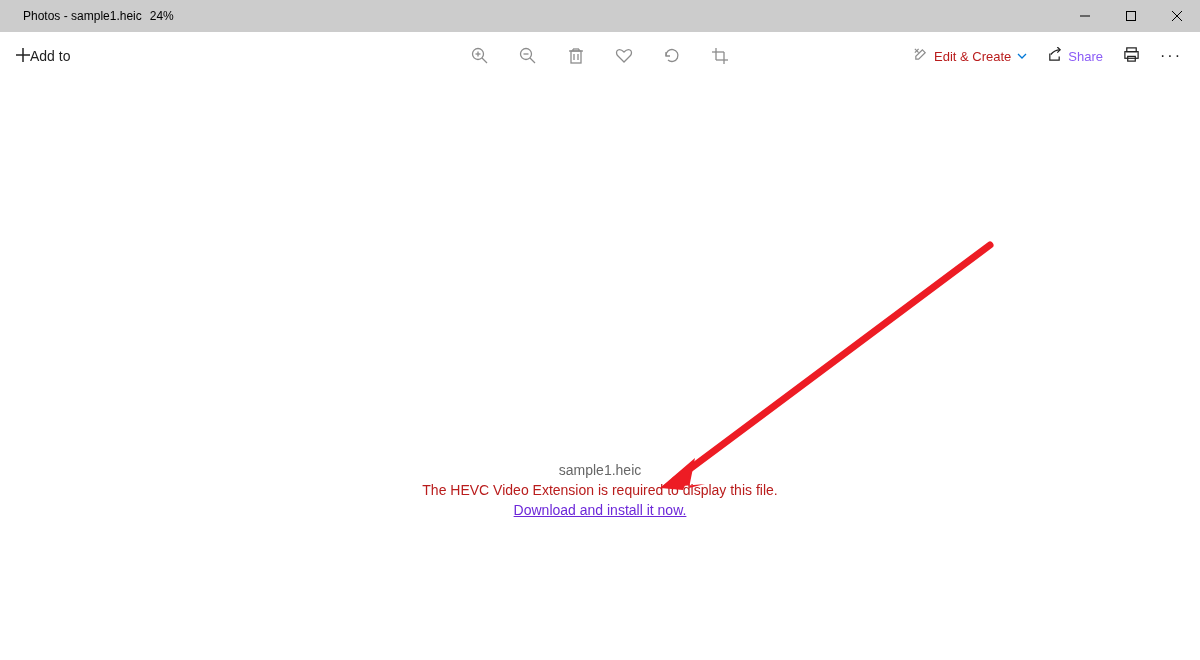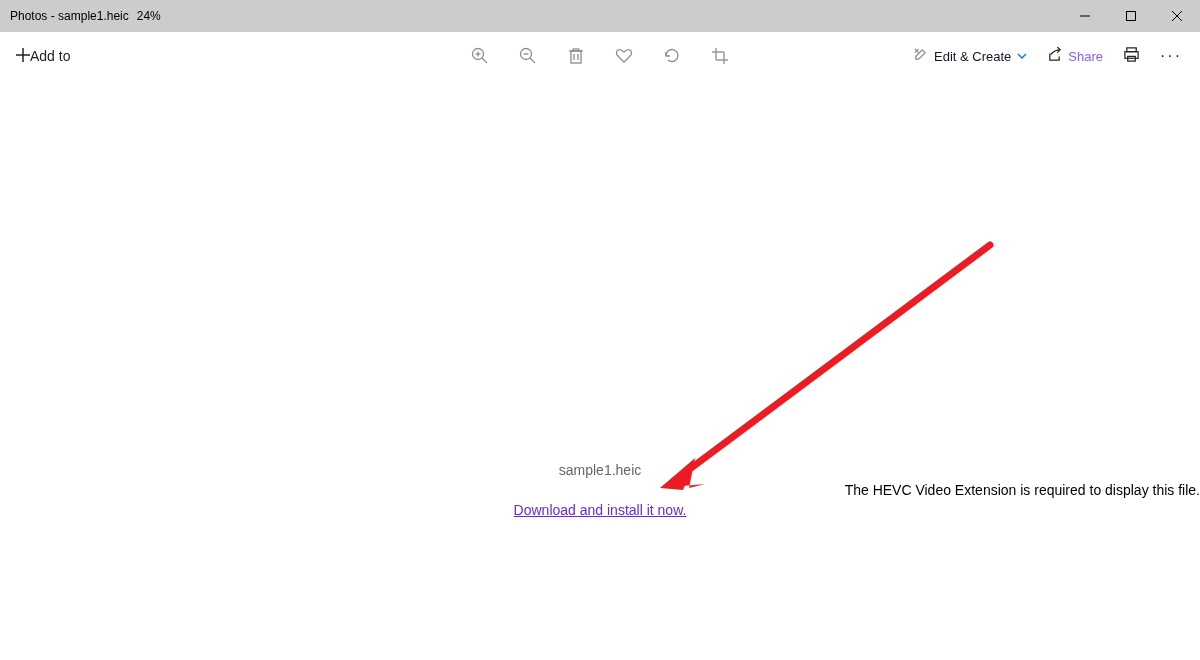--- a/index.html
+++ b/index.html
@@ -6,20 +6,21 @@
   html, body { width: 1200px; height: 660px; font-family: "Segoe UI", Arial, sans-serif; background: #fff; overflow: hidden; }
   
   .titlebar {
     height: 32px;
     background: #cccccc;
     display: flex;
     align-items: center;
     justify-content: space-between;
     font-size: 12px;
     color: #000;
+    padding-left: 13px;
   }
   .titlebar-left { padding-left: 10px; display: flex; gap: 8px; }
   .titlebar-right { display: flex; height: 100%; }
   .win-btn {
     width: 46px; height: 32px;
     display: flex; align-items: center; justify-content: center;
     color: #000;
   }
   .win-btn svg { width: 10px; height: 10px; stroke: #000; stroke-width: 1; fill: none; }
   
@@ -68,21 +69,21 @@
     margin-left: auto;
     display: flex;
     align-items: center;
     gap: 20px;
     padding-right: 18px;
     z-index: 2;
     background: #fff;
   }
   .edit-create {
     display: flex; align-items: center; gap: 6px;
-    font-size: 13px; color: #0f172a;
+    font-size: 13px; color: #b91c1c;
   }
   .edit-create svg { width: 15px; height: 15px; stroke: #8c8c8c; fill: none; stroke-width: 1.3; }
   .edit-create .chev { color: #0078d7; }
   .edit-create .chev svg { stroke: #0078d7; width: 10px; height: 10px; }
   .share-btn { display: flex; align-items: center; gap: 6px; font-size: 13px; color: #8b5cf6; }
   .share-btn svg { width: 15px; height: 15px; stroke: #222; fill: none; stroke-width: 1.3; }
   .print-btn svg { width: 17px; height: 17px; stroke: #222; fill: none; stroke-width: 1.3; }
   .more-btn { font-size: 16px; color: #222; letter-spacing: 2px; }
   
   .content {
@@ -92,21 +93,21 @@
   }
   .msg {
     position: absolute;
     top: 382px;
     left: 0; right: 0;
     text-align: center;
     font-size: 14px;
     color: #666;
   }
   .msg .fname { color: #666; margin-bottom: 4px; }
-  .msg .need  { color: #000000; margin-bottom: 4px; text-align: right; }
+  .msg .need  { color: #b91c1c; margin-bottom: 4px; }
   .msg a { color: #6d28d9; }
   
   .arrow-svg {
     position: absolute;
     left: 655px;  
     top: 160px;   
     width: 340px;
     height: 250px;
     pointer-events: none;
   }

